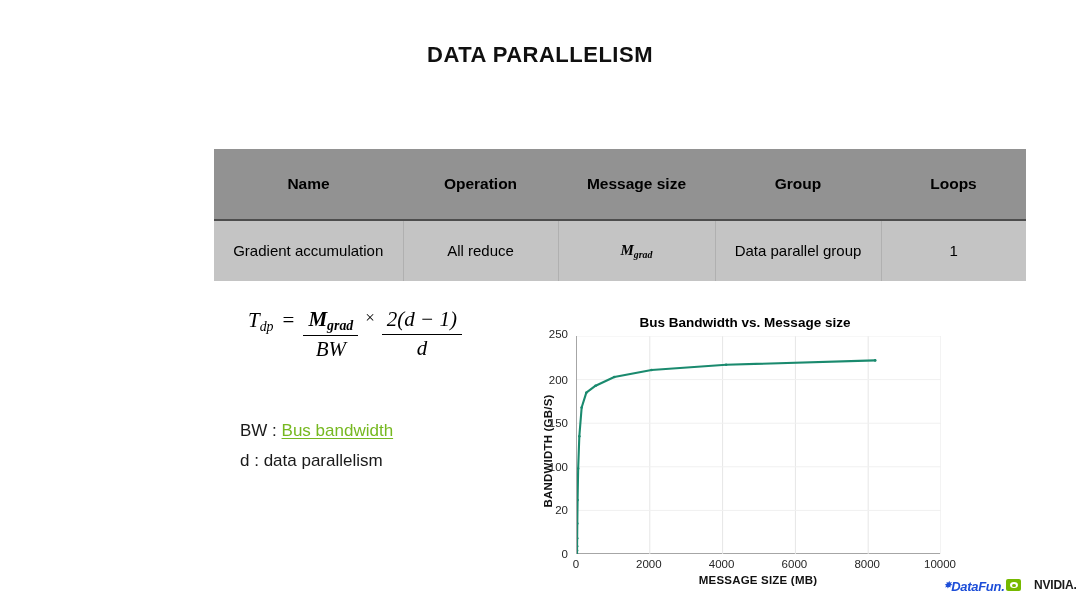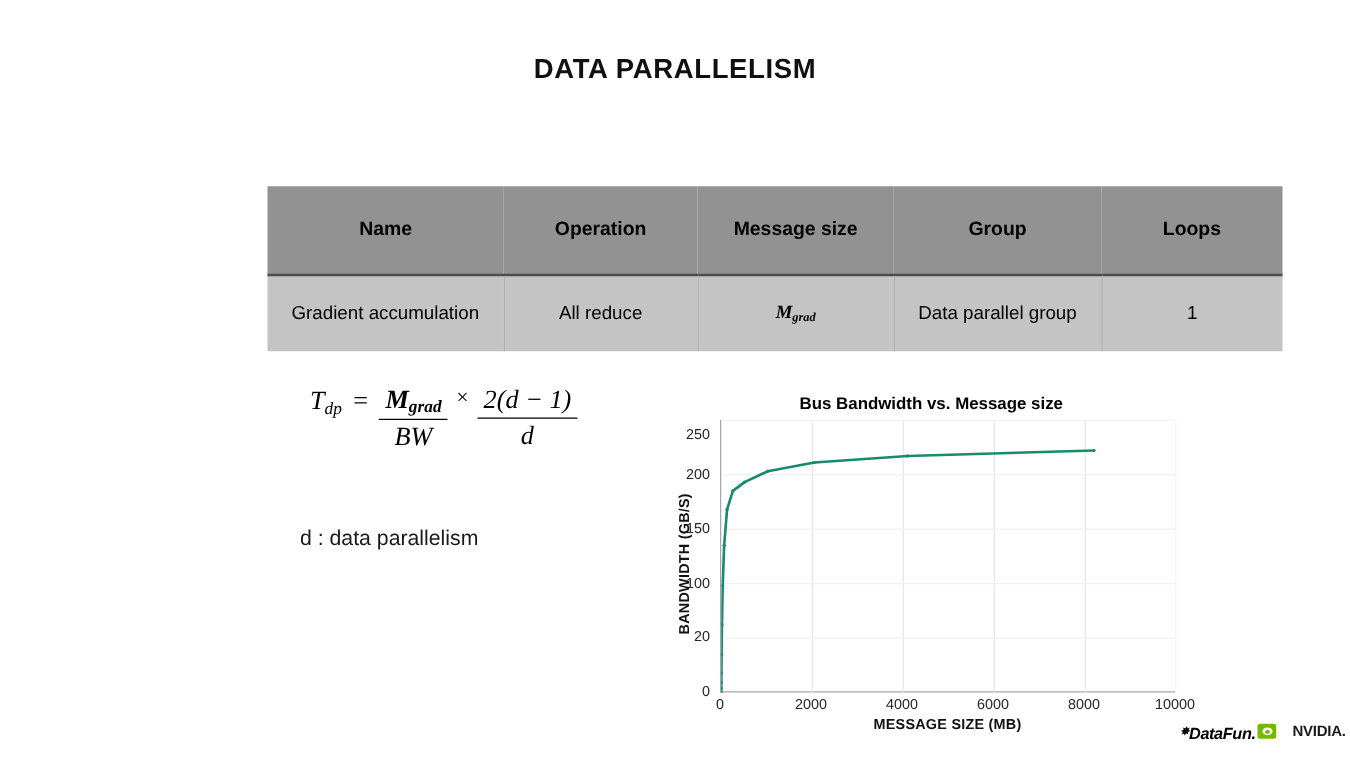--- a/index.html
+++ b/index.html
@@ -216,21 +216,21 @@
     width: 130px;
     height: 20px;
   }
   #datafun-logo {
     position: absolute;
     left: 0;
     top: 1px;
     font-size: 13px;
     font-weight: bold;
     font-style: italic;
-    color: #000000;
+    color: #1d4ed8;
     letter-spacing: -0.3px;
     line-height: 16px;
   }
   #datafun-logo .spark { font-size: 9px; vertical-align: 3px; }
   #nvidia-logo {
     position: absolute;
     left: 62px;
     top: 1px;
     display: flex;
     align-items: center;
@@ -310,34 +310,37 @@
   </span>
   <span class="times">×</span>
   <span class="frac">
     <span class="num mathvar">2(d − 1)</span>
     <span class="den mathvar">d</span>
   </span>
 </div>
 
 <div id="definitions">
   <div class="defrow">
+    <span>BW</span><span> : </span><a class="link" href="#">Bus bandwidth</a>
+  </div>
+  <div class="defrow">
     <span>d</span><span> : </span><span>data parallelism</span>
   </div>
 </div>
 
 <div id="chart">
   <div id="chart-title">Bus Bandwidth vs. Message size</div>
 
   <div class="ytick-wrap" id="ytick-wrap">
       <div class="ytick" style="right: 8px; left: auto; top: 244px;">0</div>
       <div class="ytick" style="right: 8px; left: auto; top: 200.4px;">20</div>
       <div class="ytick" style="right: 8px; left: auto; top: 156.8px;">100</div>
       <div class="ytick" style="right: 8px; left: auto; top: 113.2px;">150</div>
       <div class="ytick" style="right: 8px; left: auto; top: 69.6px;">200</div>
-      <div class="ytick" style="right: 8px; left: auto; top: 38px;">250</div>
+      <div class="ytick" style="right: 8px; left: auto; top: 24px;">250</div>
     </div>
 
   <div id="plot-area">
     <svg id="plot-svg" viewBox="0 0 364 218" preserveAspectRatio="none">
       <g id="grid-v">
           <line x1="72.8" x2="72.8" y1="0" y2="218" stroke="#e6e6e6" stroke-width="1"></line>
           <line x1="145.6" x2="145.6" y1="0" y2="218" stroke="#e6e6e6" stroke-width="1"></line>
           <line x1="218.4" x2="218.4" y1="0" y2="218" stroke="#e6e6e6" stroke-width="1"></line>
           <line x1="291.2" x2="291.2" y1="0" y2="218" stroke="#e6e6e6" stroke-width="1"></line>
           <line x1="364" x2="364" y1="0" y2="218" stroke="#e6e6e6" stroke-width="1"></line>

